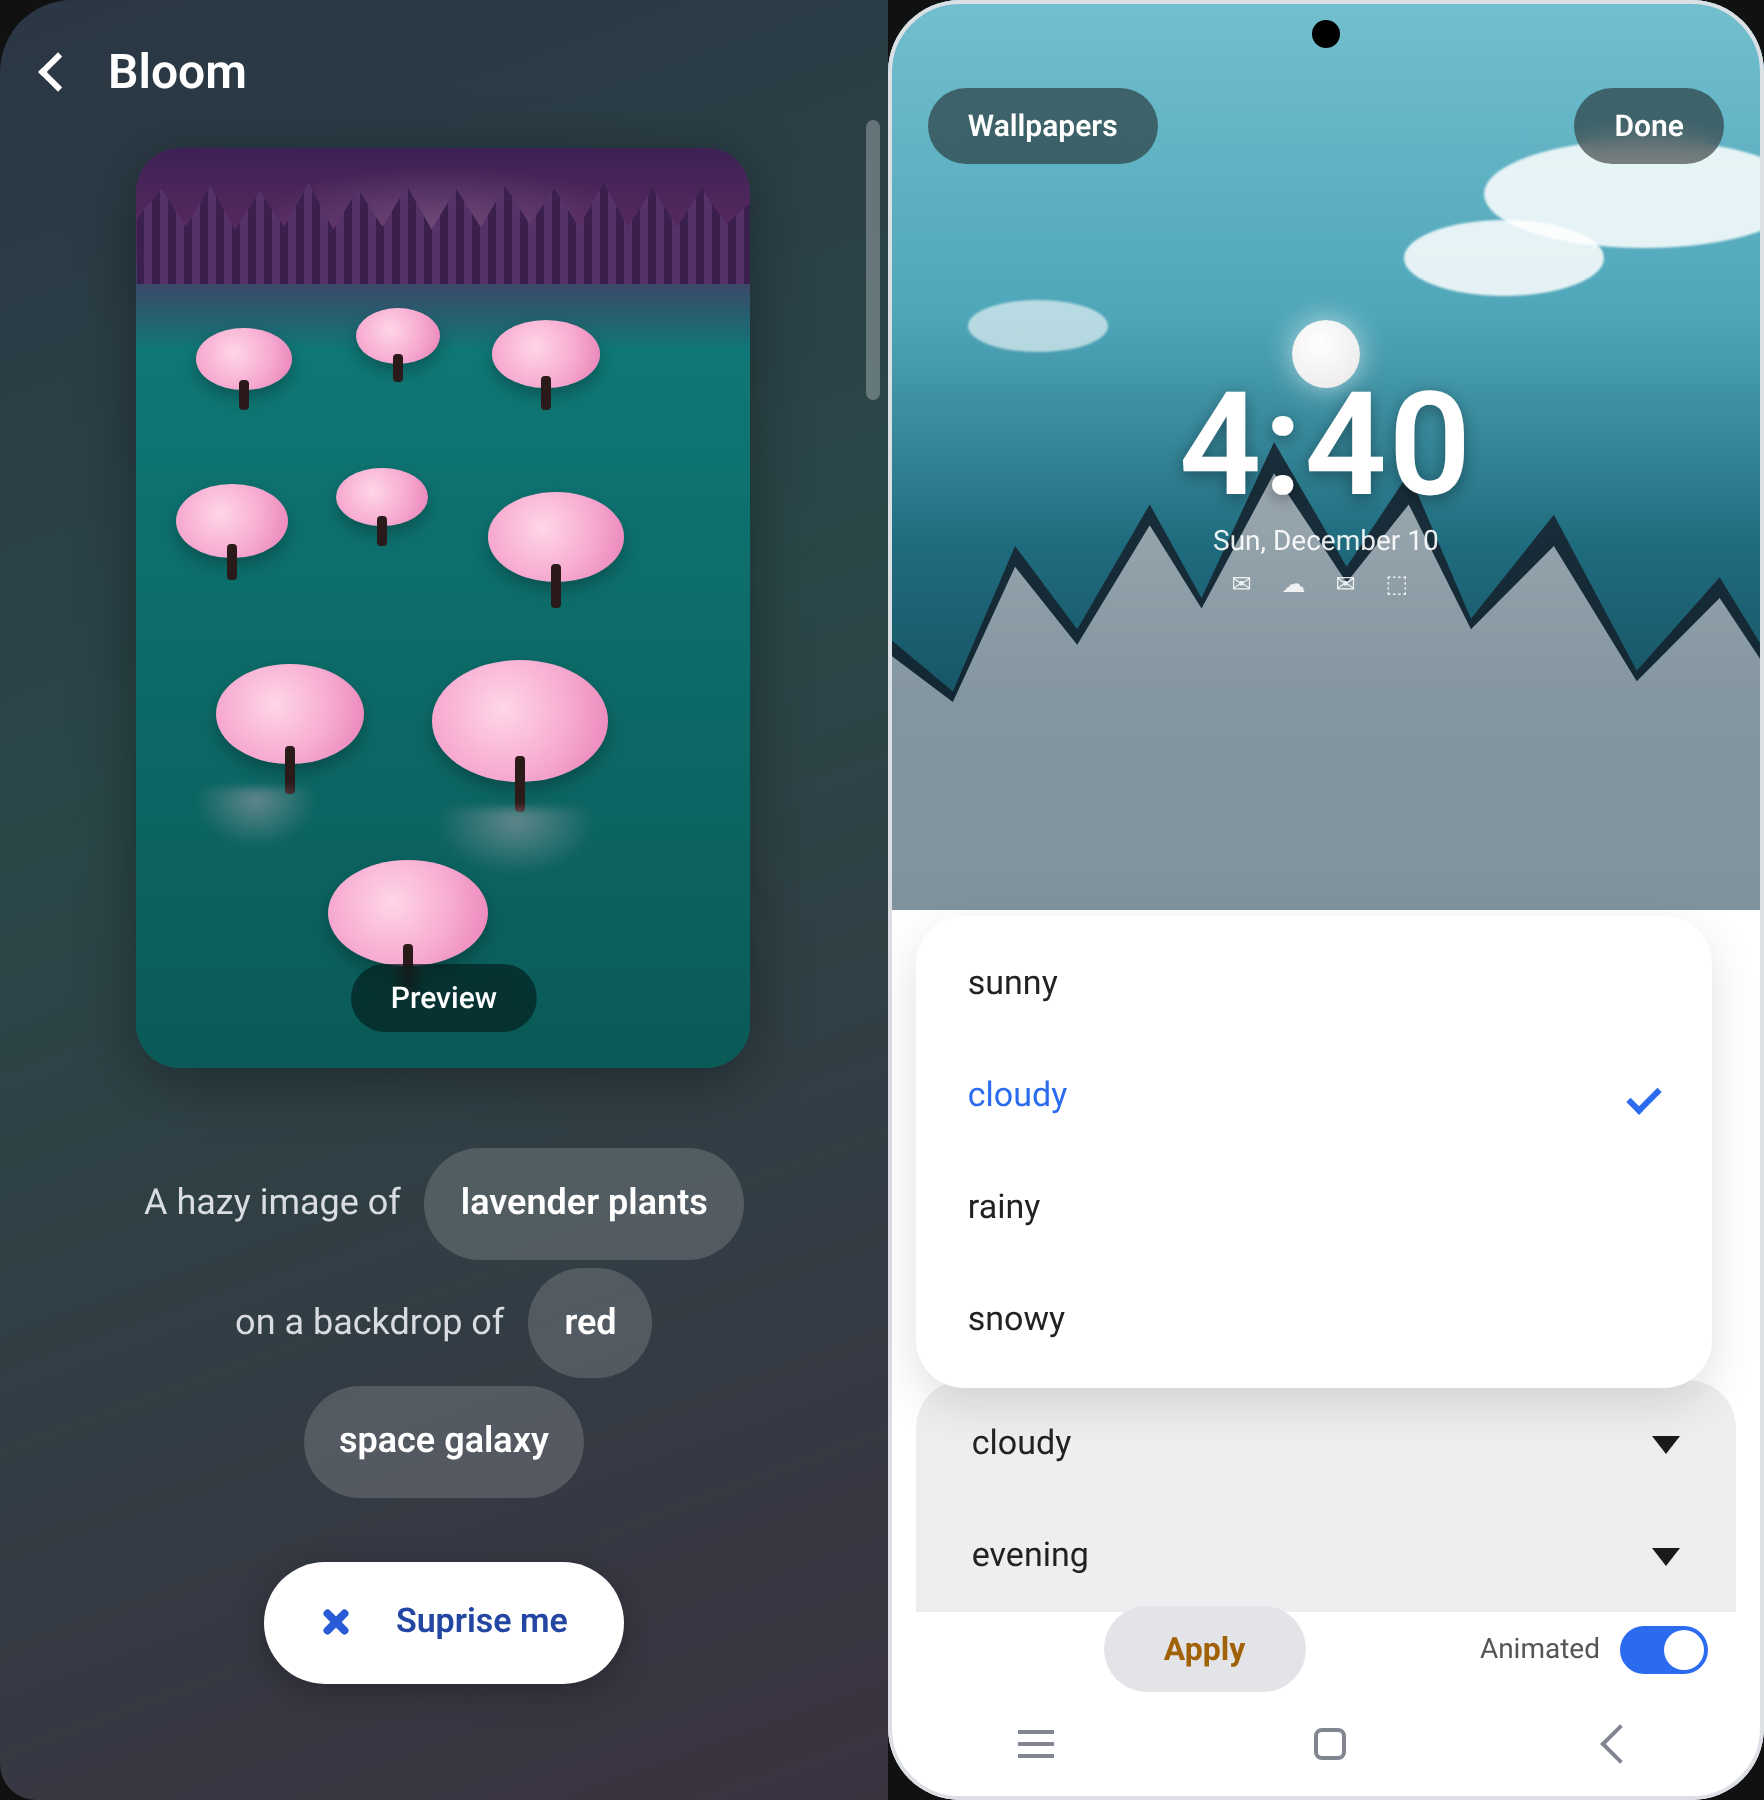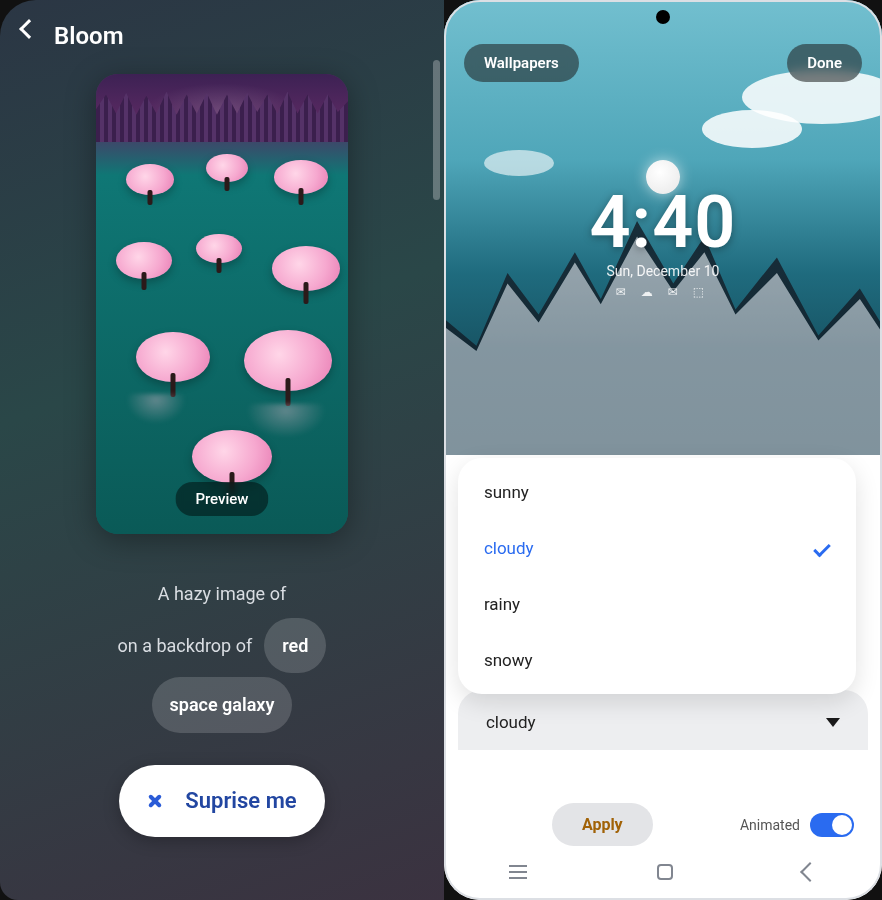--- a/index.html
+++ b/index.html
@@ -18,35 +18,36 @@
   
   .left {
     width: 460px;
     background: linear-gradient(160deg, #2b3644 0%, #2a4748 40%, #3b3240 100%);
     color: #fff;
     border-top-left-radius: 36px;
     border-bottom-left-radius: 18px;
   }
   .left-header {
     display: flex;
+    align-items: center;
     gap: 18px;
     padding: 22px 22px 10px 22px;
   }
   .back-chevron {
     width: 14px; height: 14px;
     border-left: 3px solid #fff;
     border-bottom: 3px solid #fff;
     transform: rotate(45deg);
   }
   .left-title {
     font-size: 24px;
     font-weight: 600;
   }
   .preview-img-wrap {
-    width: 252px;
+    width: 307px;
     height: 460px;
     margin: 14px auto 0 auto;
     border-radius: 22px;
     overflow: hidden;
     position: relative;
     background: linear-gradient(180deg, #4a2a5a 0%, #0d6e6b 20%, #0b5c59 100%);
     box-shadow: 0 6px 30px rgba(0,0,0,0.35);
   }
   .lake {
     position:absolute; inset:0;
@@ -79,21 +80,21 @@
   }
   .prompt-line{ display:flex; gap:12px; justify-content:center; align-items:center; flex-wrap:wrap; margin-bottom:4px;}
   .chip{
     background: rgba(255,255,255,0.16);
     color:#fff; font-weight:600; font-size:18px;
     padding:8px 18px; border-radius:999px;
   }
   .surprise-btn{
     display:inline-flex; align-items:center; gap:22px;
     background:#fff; color:#2246a1;
-    font-size:22px; font-weight:600;
+    font-size:17px; font-weight:600;
     padding:12px 28px; border-radius:999px;
     margin-top:28px;
     box-shadow:0 4px 16px rgba(0,0,0,0.25);
   }
   .sparkle{ width:16px; height:16px; position:relative;}
   .sparkle::before, .sparkle::after{
     content:""; position:absolute; background:#2a5bd7;
   }
   .sparkle::before{ width:16px; height:4px; top:6px; left:0; border-radius:2px; transform:rotate(45deg);}
   .sparkle::after{ width:16px; height:4px; top:6px; left:0; border-radius:2px; transform:rotate(-45deg);}
@@ -259,20 +260,21 @@
     <div class="refl" style="left:150px; top:330px; width:80px; height:34px;"></div>
 
     <div class="preview-pill">Preview</div>
   </div>
 
   <div class="left-scroll"></div>
 
   <div class="prompt-block">
     <div class="prompt-line">
       <span>A hazy image of</span>
+      <span class="chip">lavender plants</span>
     </div>
     <div class="prompt-line">
       <span>on a backdrop of</span>
       <span class="chip">red</span>
     </div>
     <div class="prompt-line">
       <span class="chip">space galaxy</span>
     </div>
     <div class="surprise-btn">
       <span class="sparkle"></span>
@@ -318,20 +320,24 @@
     <div class="sheet-item">
       <span>snowy</span>
     </div>
   </div>
 
   <div class="lower-selects">
     <div class="select-row">
       <span>cloudy</span>
       <span class="caret-down"></span>
     </div>
+    <div class="select-row">
+      <span>evening</span>
+      <span class="caret-down"></span>
+    </div>
   </div>
 
   <div class="footer-bar">
     <div class="apply-btn">Apply</div>
     <div class="animated-wrap">
       <span>Animated</span>
       <span class="toggle">
           <span class="nub"></span>
         </span>
     </div>

